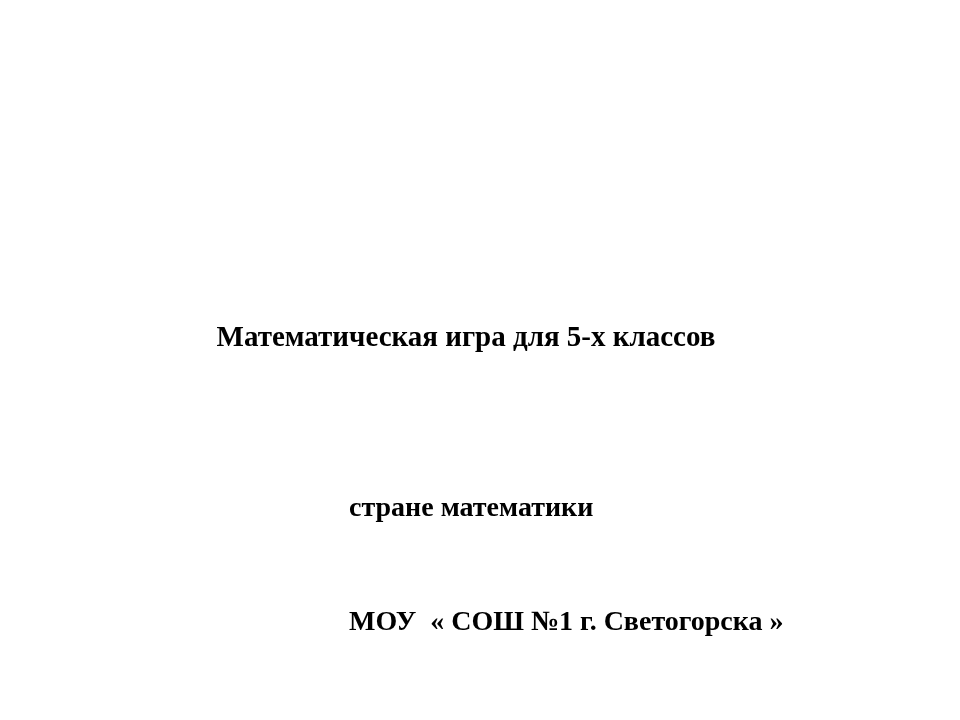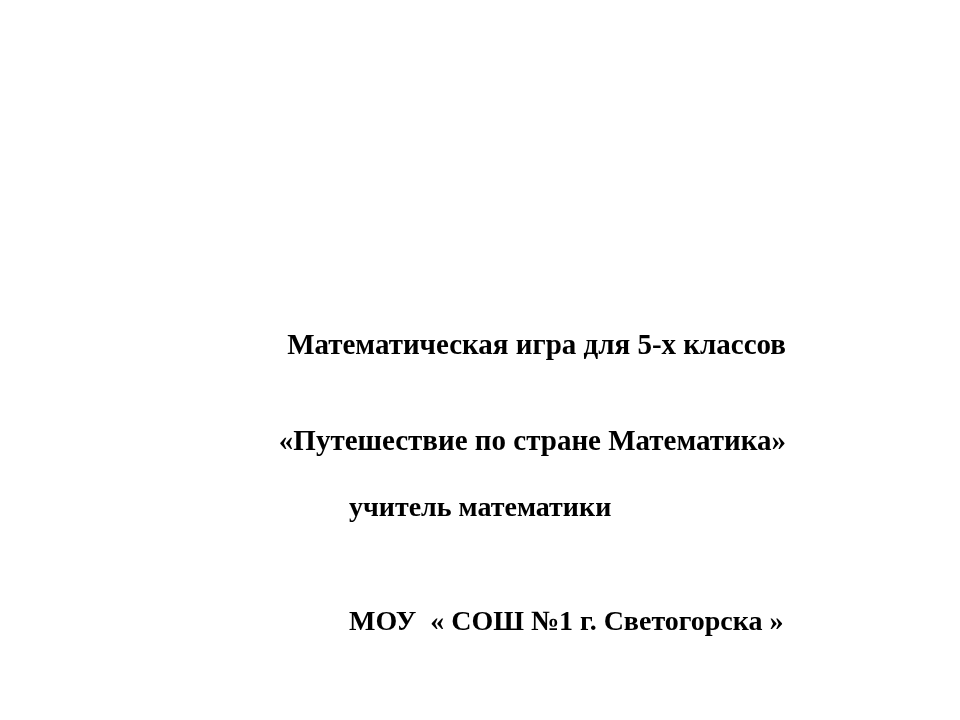--- a/index.html
+++ b/index.html
@@ -16,23 +16,23 @@
     position: relative;
     width: 960px;
     height: 720px;
     background: #ffffff;
     overflow: hidden;
     color: #000000;
   }
   .title-block {
     position: absolute;
     left: 146px;
-    top: 264px;
+    top: 256px;
     width: 640px;
-    text-align: right;
+    text-align: center;
     font-weight: bold;
     font-size: 29px;
     line-height: 32px;
     white-space: pre;
     color: #000000;
   }
   .credits-block {
     position: absolute;
     left: 349px;
     top: 412px;
@@ -44,22 +44,21 @@
     color: #000000;
   }
 </style>
 </head>
 <body>
 
 <div class="slide">
 
   <div class="title-block">
     <div>Математическая игра для 5-х классов</div>
-    <div>«Путешествие по стране Математика»</div>
   </div>
 
   <div class="credits-block">
-    <div>учитель математики</div>
+    <div>стране математики</div>
     <div>МОУ  « СОШ №1 г. Светогорска »</div>
     
   </div>
 
 </div>
 
 </body></html>

